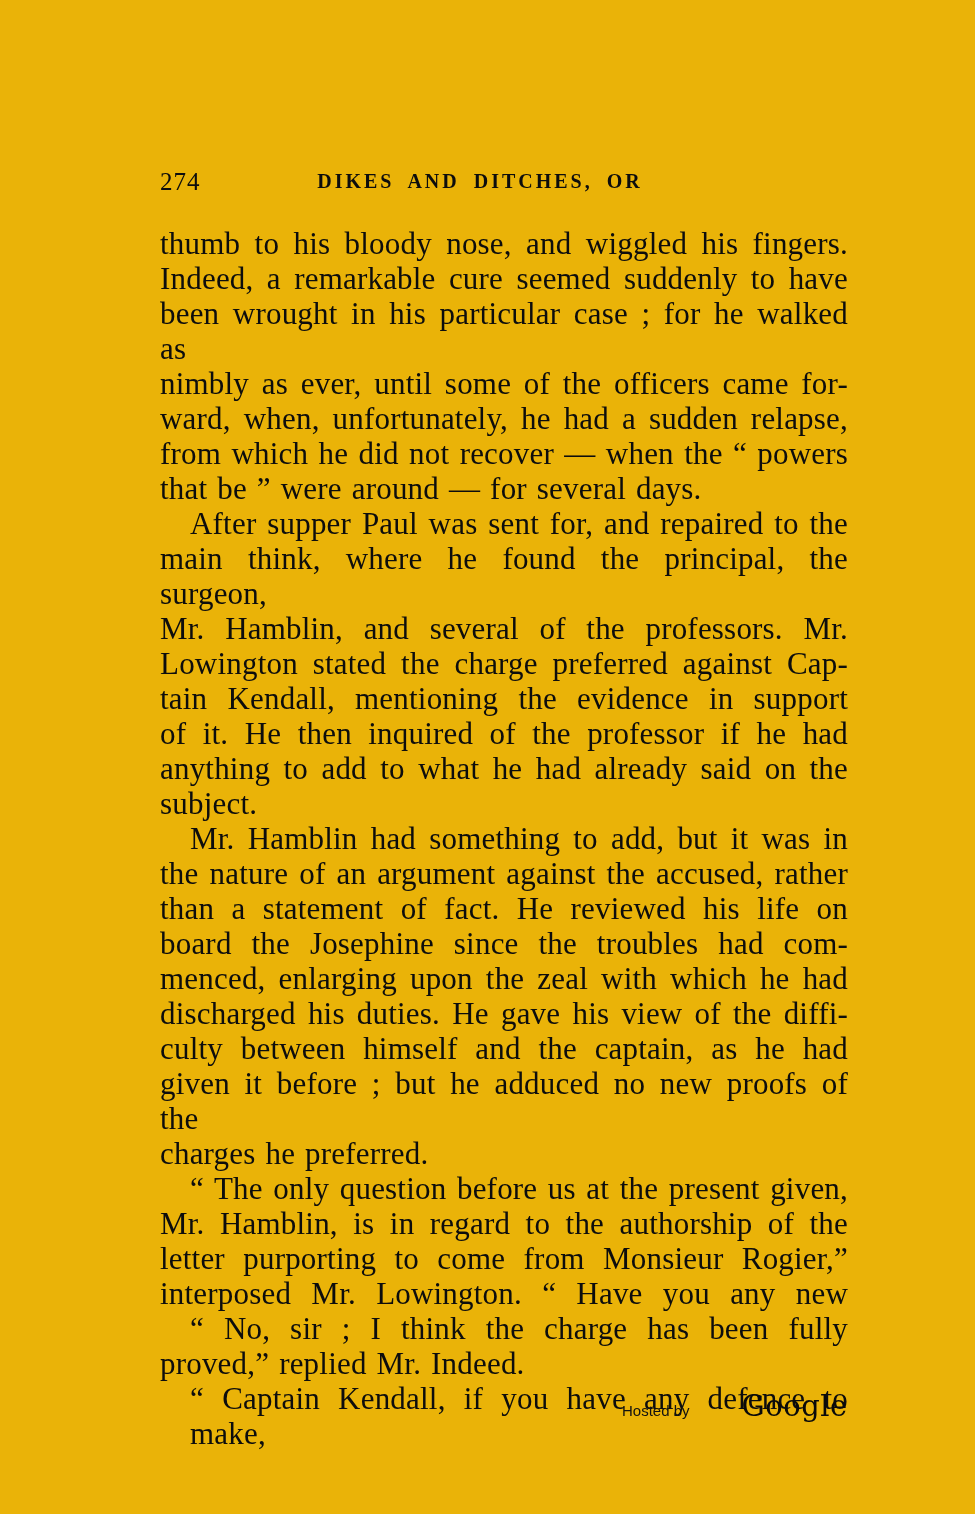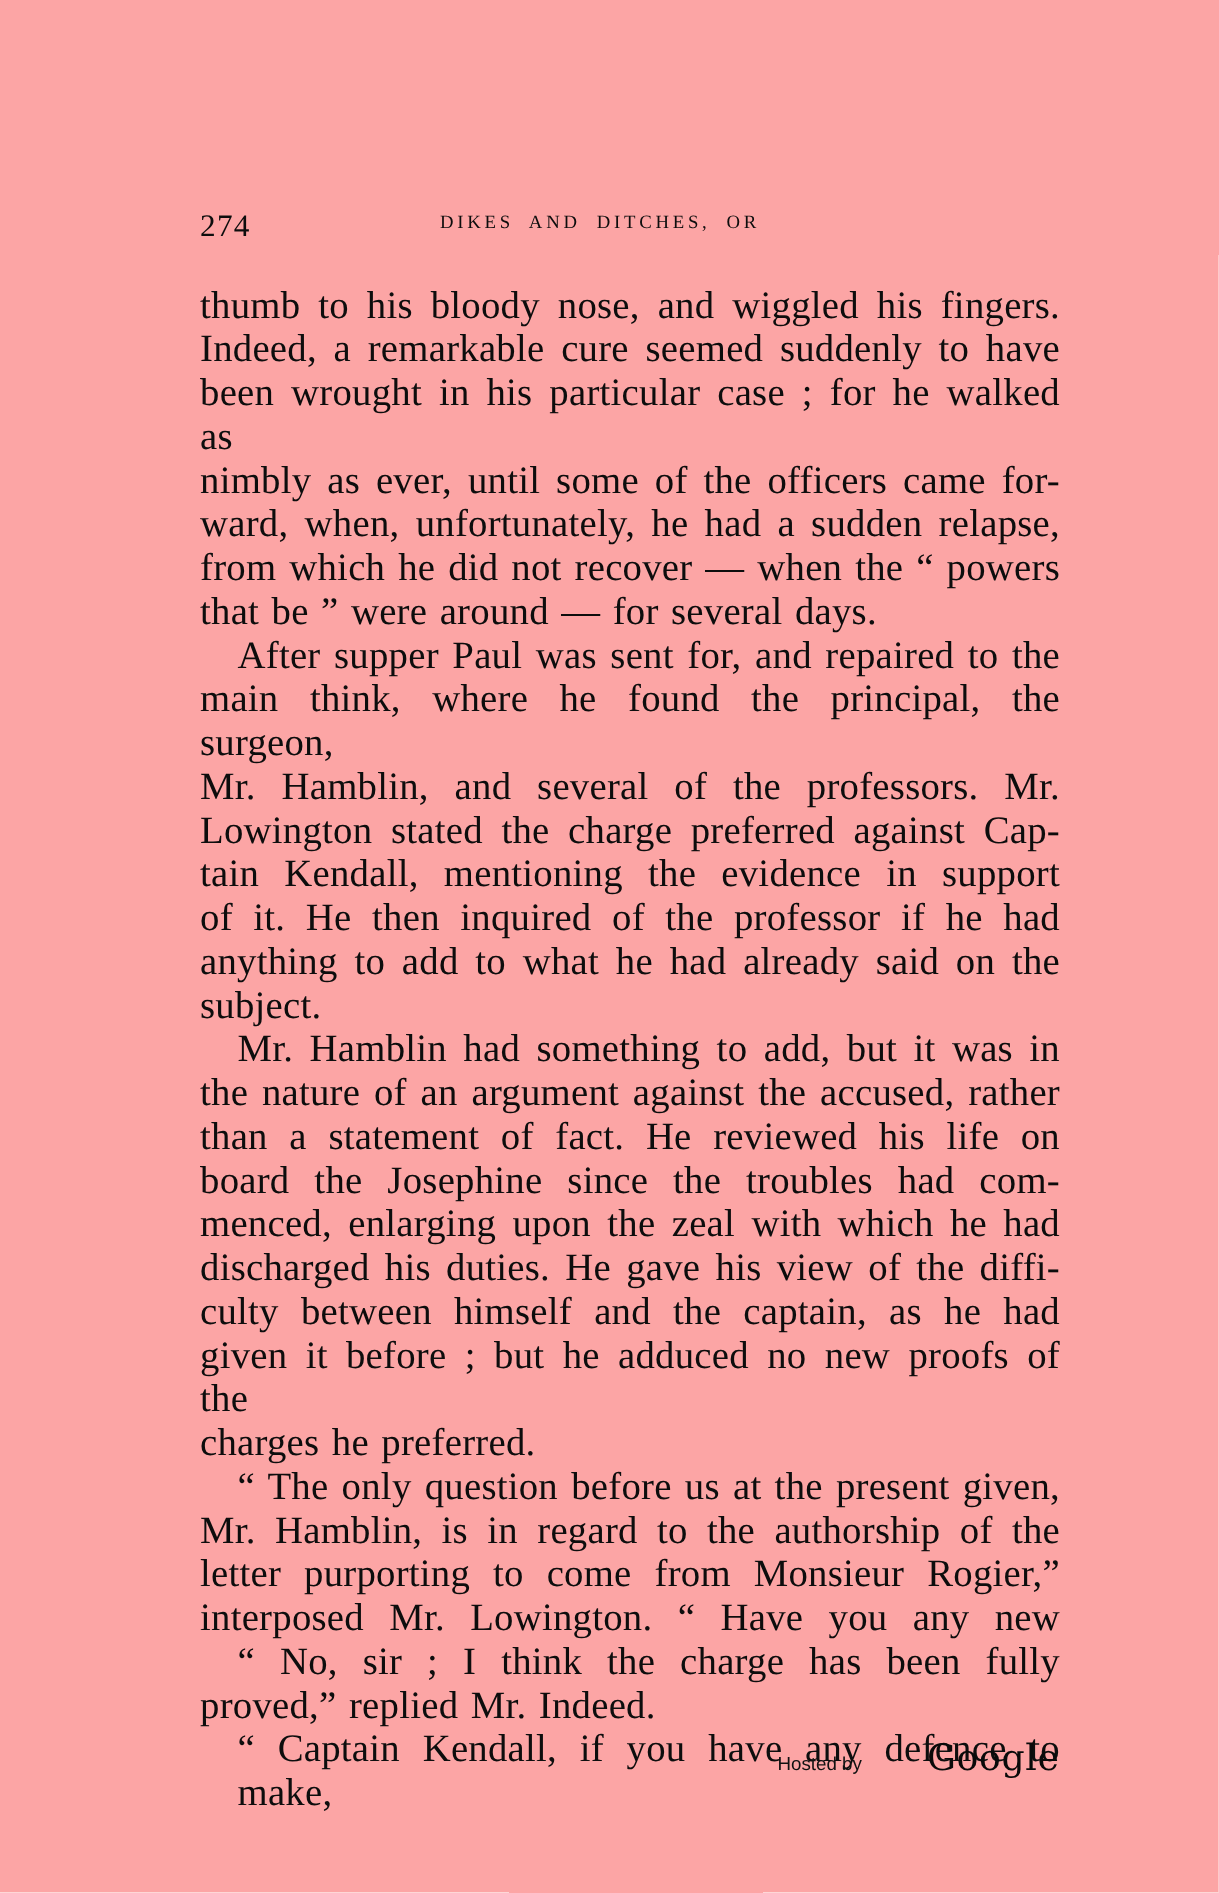--- a/index.html
+++ b/index.html
@@ -4,21 +4,21 @@
 <style>
   html, body {
     margin: 0;
     padding: 0;
     background: #ffffff;
   }
   .page {
     position: relative;
     width: 975px;
     height: 1514px;
-    background: #fca5a5;
+    background: #eab308;
     overflow: hidden;
     font-family: "Liberation Serif", serif;
     color: #0d0d0d;
   }
   
   .header-row {
     position: absolute;
     top: 166px;
     left: 0;
     width: 975px;
@@ -30,22 +30,22 @@
     top: 2px;
     font-size: 25px;
     letter-spacing: 1px;
   }
   .running-header {
     position: absolute;
     left: 130px;
     top: 4px;
     width: 700px;
     text-align: center;
-    font-size: 15px;
-    font-weight: normal;
+    font-size: 20px;
+    font-weight: bold;
     letter-spacing: 3px;
     word-spacing: 6px;
     white-space: nowrap;
   }
   
   .body-text {
     position: absolute;
     left: 160px;
     top: 226px;
     width: 688px;

